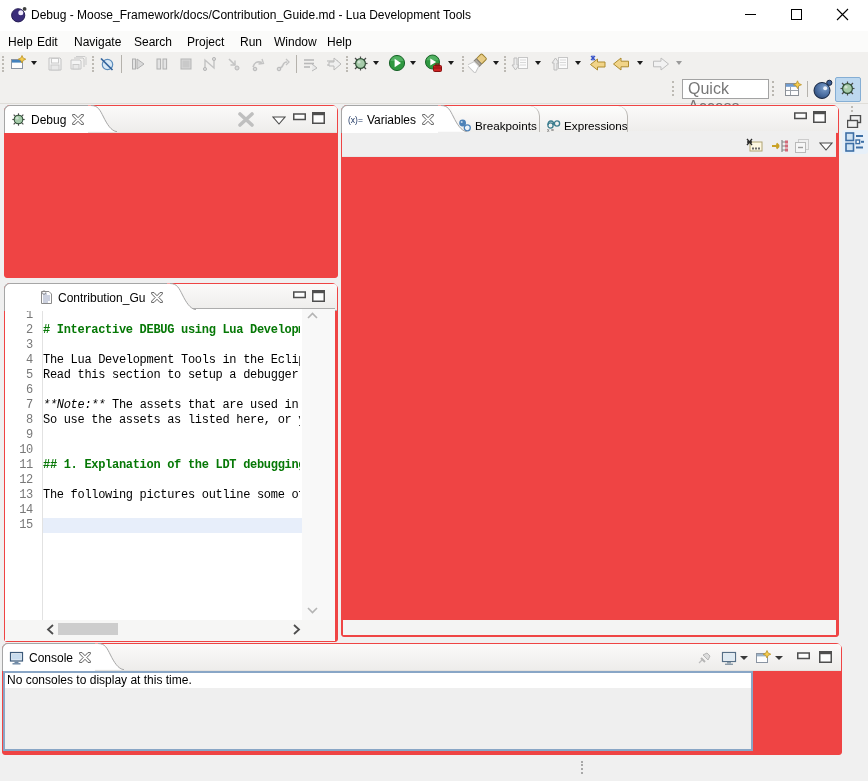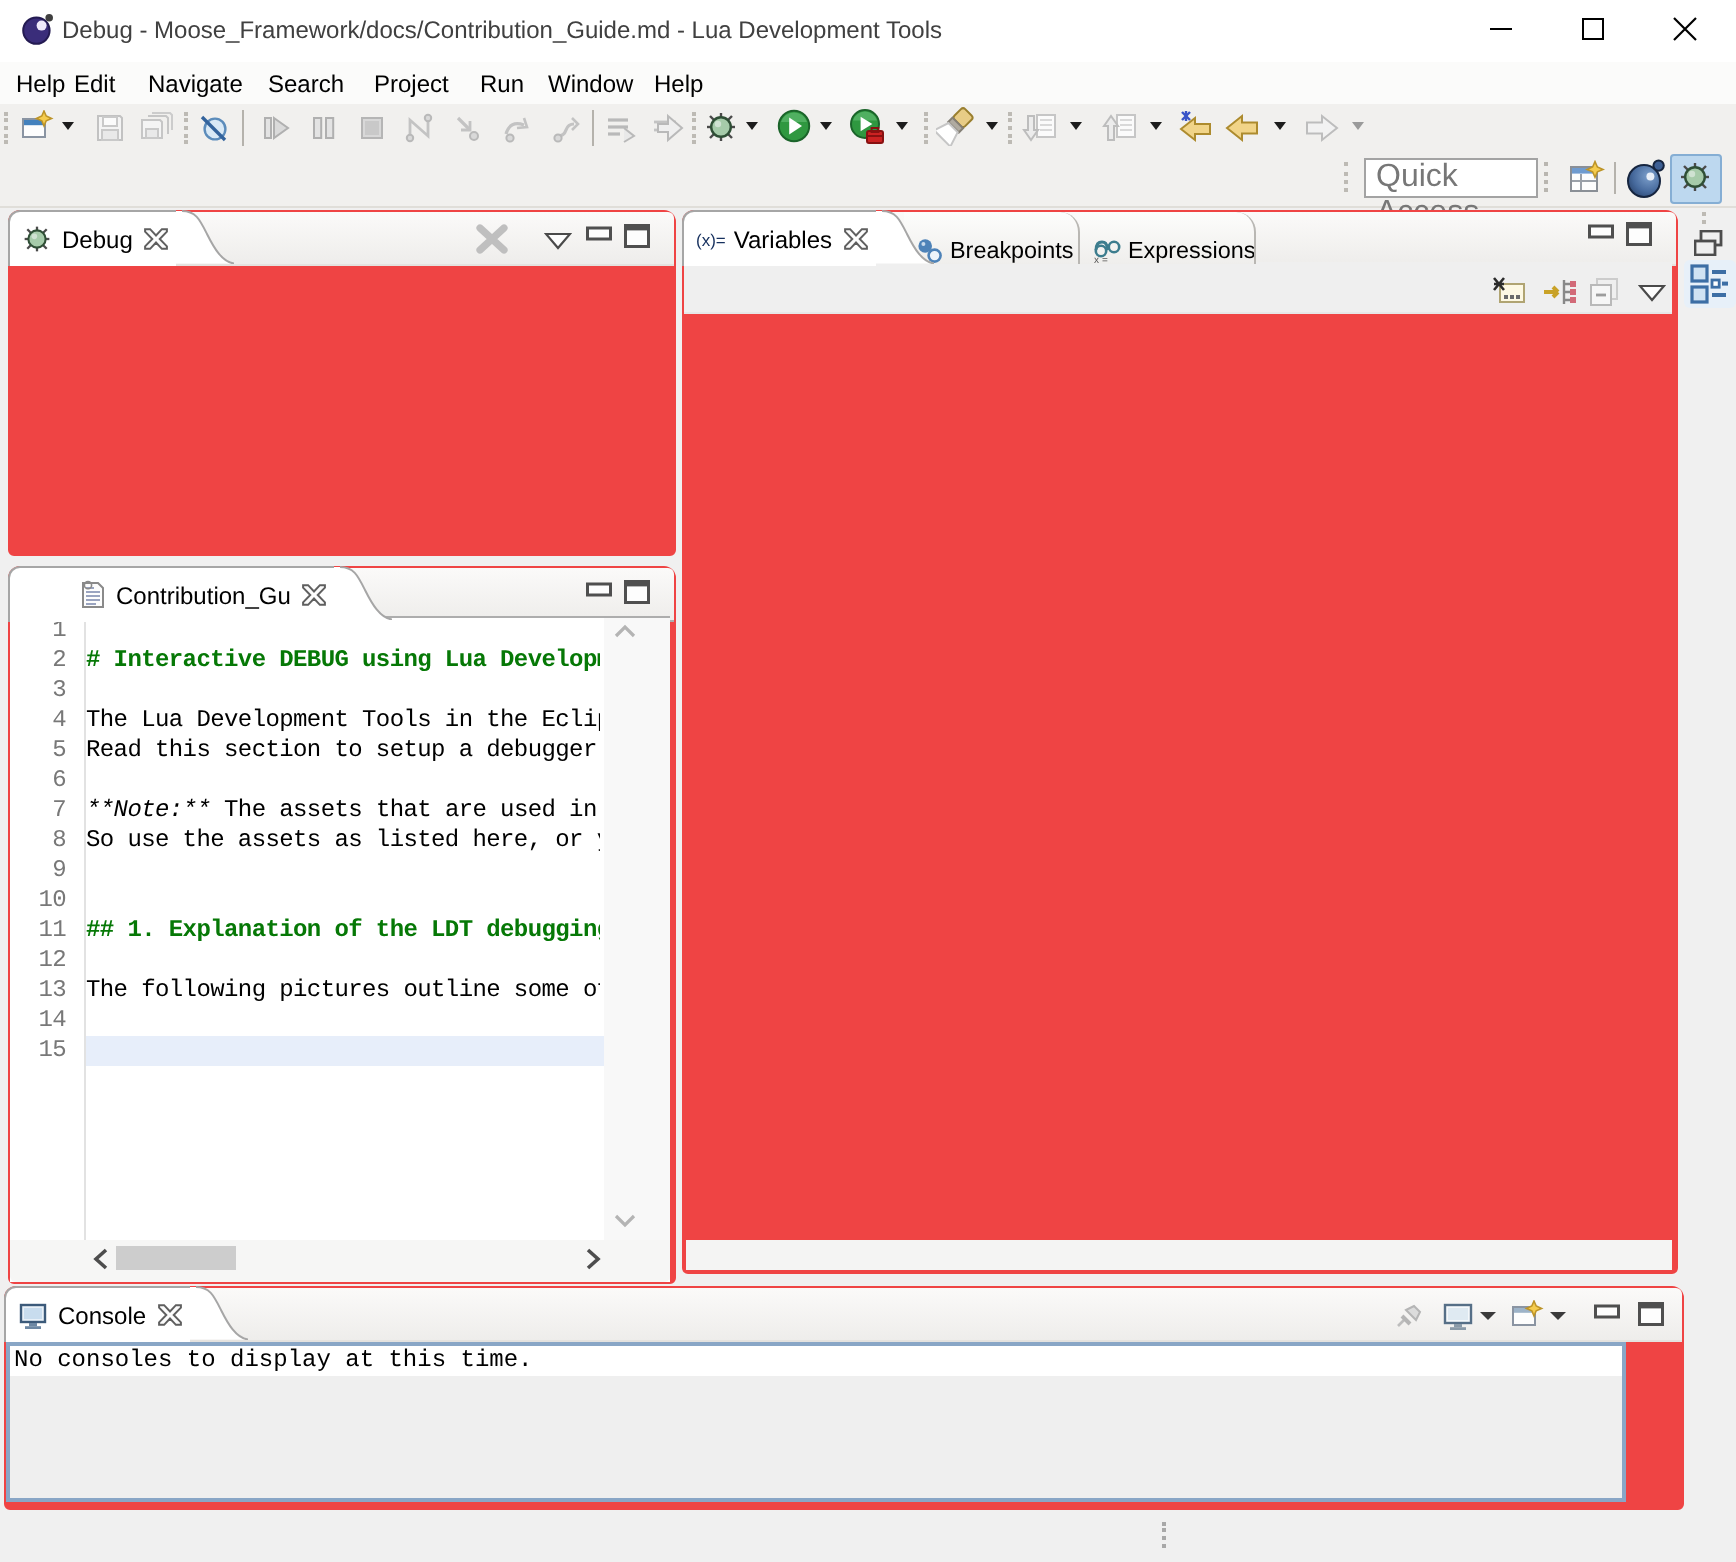--- a/index.html
+++ b/index.html
@@ -1,21 +1,21 @@
 <!DOCTYPE html>
 <html><head>
 <meta charset="utf-8">
 <style>
   html,body{margin:0;padding:0;}
   body{width:868px;height:781px;background:#f0f0f0;font-family:"Liberation Sans",sans-serif;position:relative;overflow:hidden;}
   .abs{position:absolute;}
   svg{display:block;}
   
   #titlebar{left:0;top:0;width:868px;height:31px;background:#ffffff;}
-  #title-text{left:31px;top:8px;font-size:12px;color:#404040;}
+  #title-text{left:31px;top:8px;font-size:12px;color:#000000;}
   #menubar{left:0;top:31px;width:868px;height:21px;background:#fbfbfa;}
   .menu{top:35px;font-size:12px;color:#000;}
   #toolbar{left:0;top:52px;width:868px;height:25px;background:#f1f0ee;}
   #qarow{left:0;top:77px;width:868px;height:26px;background:#f1f0ee;border-bottom:1px solid #e0ded9;}
   .ddarrow{width:0;height:0;border-left:3.5px solid transparent;border-right:3.5px solid transparent;border-top:4px solid #1c1c1c;top:61px;}
   .ddarrow.dis{border-top-color:#9a9a9a;}
   .tseph{top:56px;width:2px;height:16px;border-left:2px dotted #bdbab4;}
   .tsep{top:55px;width:1px;height:18px;background:#b5b2ac;}
   
   .panel{position:absolute;background:#ef4444;border:1px solid #ef4444;border-radius:6px 6px 3px 3px;}
@@ -616,18 +616,18 @@
       <svg width="13" height="8" viewBox="0 0 13 8">
         <rect x="0.75" y="1" width="11.5" height="5.5" fill="#fdfdfd" stroke="#4f4f4f" stroke-width="1.5"></rect>
       </svg>
     </div>
   <div class="abs" style="left:816px;top:7px;">
       <svg width="13" height="12" viewBox="0 0 13 12">
         <rect x="0.75" y="0.75" width="11.5" height="10.5" fill="#fdfdfd" stroke="#4f4f4f" stroke-width="1.5"></rect>
         <rect x="1" y="1" width="11" height="2.2" fill="#4f4f4f"></rect>
       </svg>
     </div>
-  <div class="abs" style="left:0px;top:27px;width:810px;height:80px;border:2px solid #89a6c6;background:#efefef;box-sizing:border-box;font-family:Liberation Mono, monospace;">
+  <div class="abs" style="left:0px;top:27px;width:750px;height:80px;border:2px solid #89a6c6;background:#efefef;box-sizing:border-box;">
     <div style="background:#ffffff;height:15px;font-size:12px;color:#000;padding-left:2px;">No consoles to display at this time.</div>
   </div>
 </div>
 
 <div class="abs" style="left:581px;top:761px;width:2px;height:13px;border-left:2px dotted #a8a8a8;"></div>
 
 </body></html>

